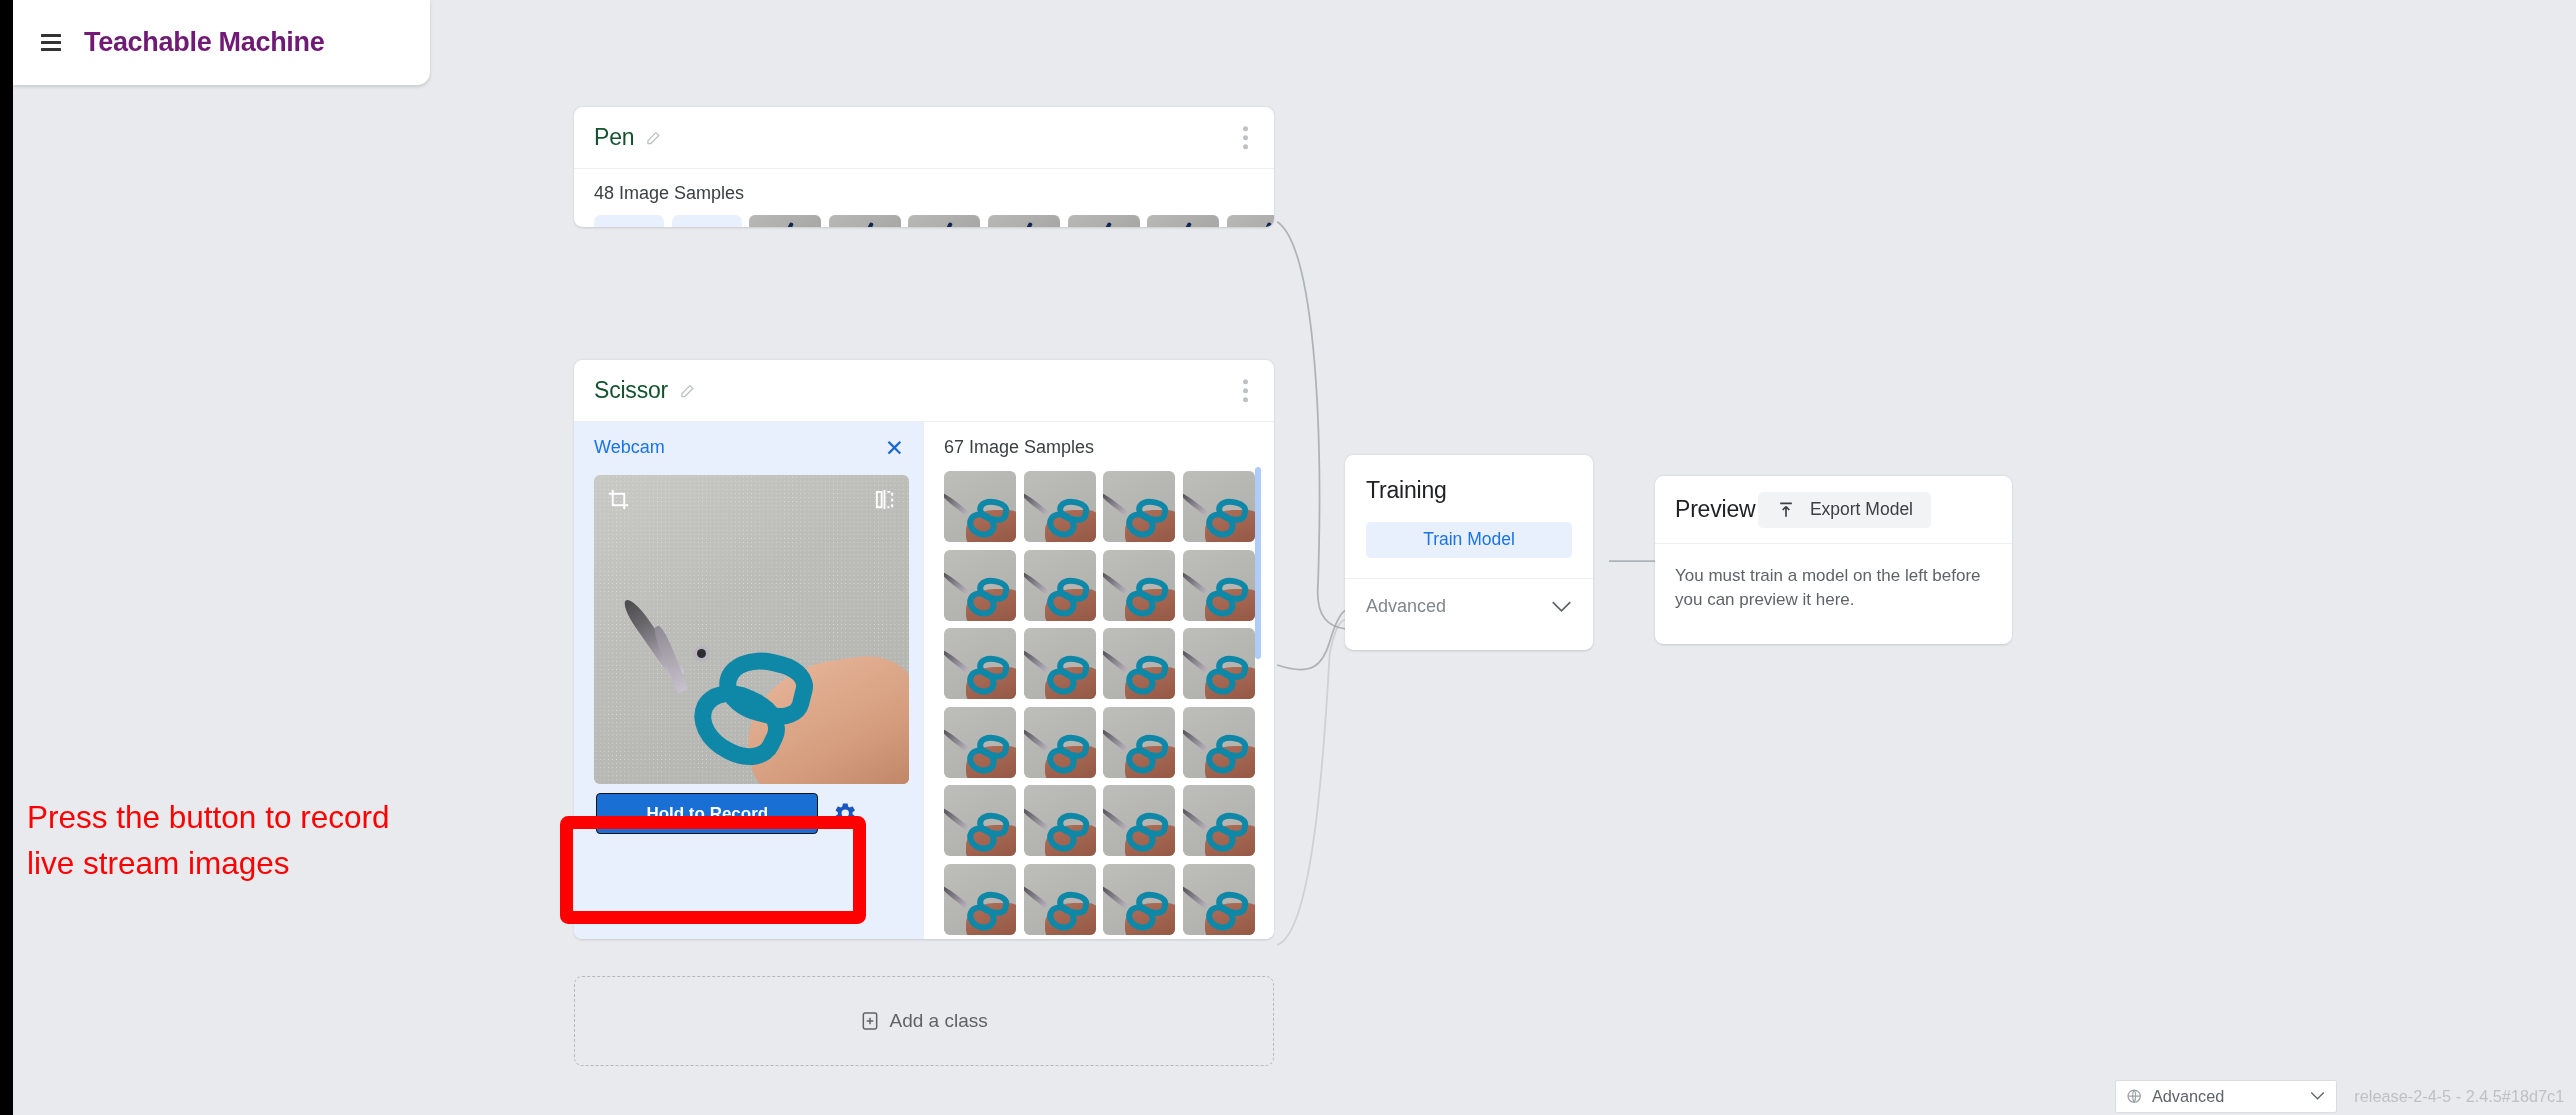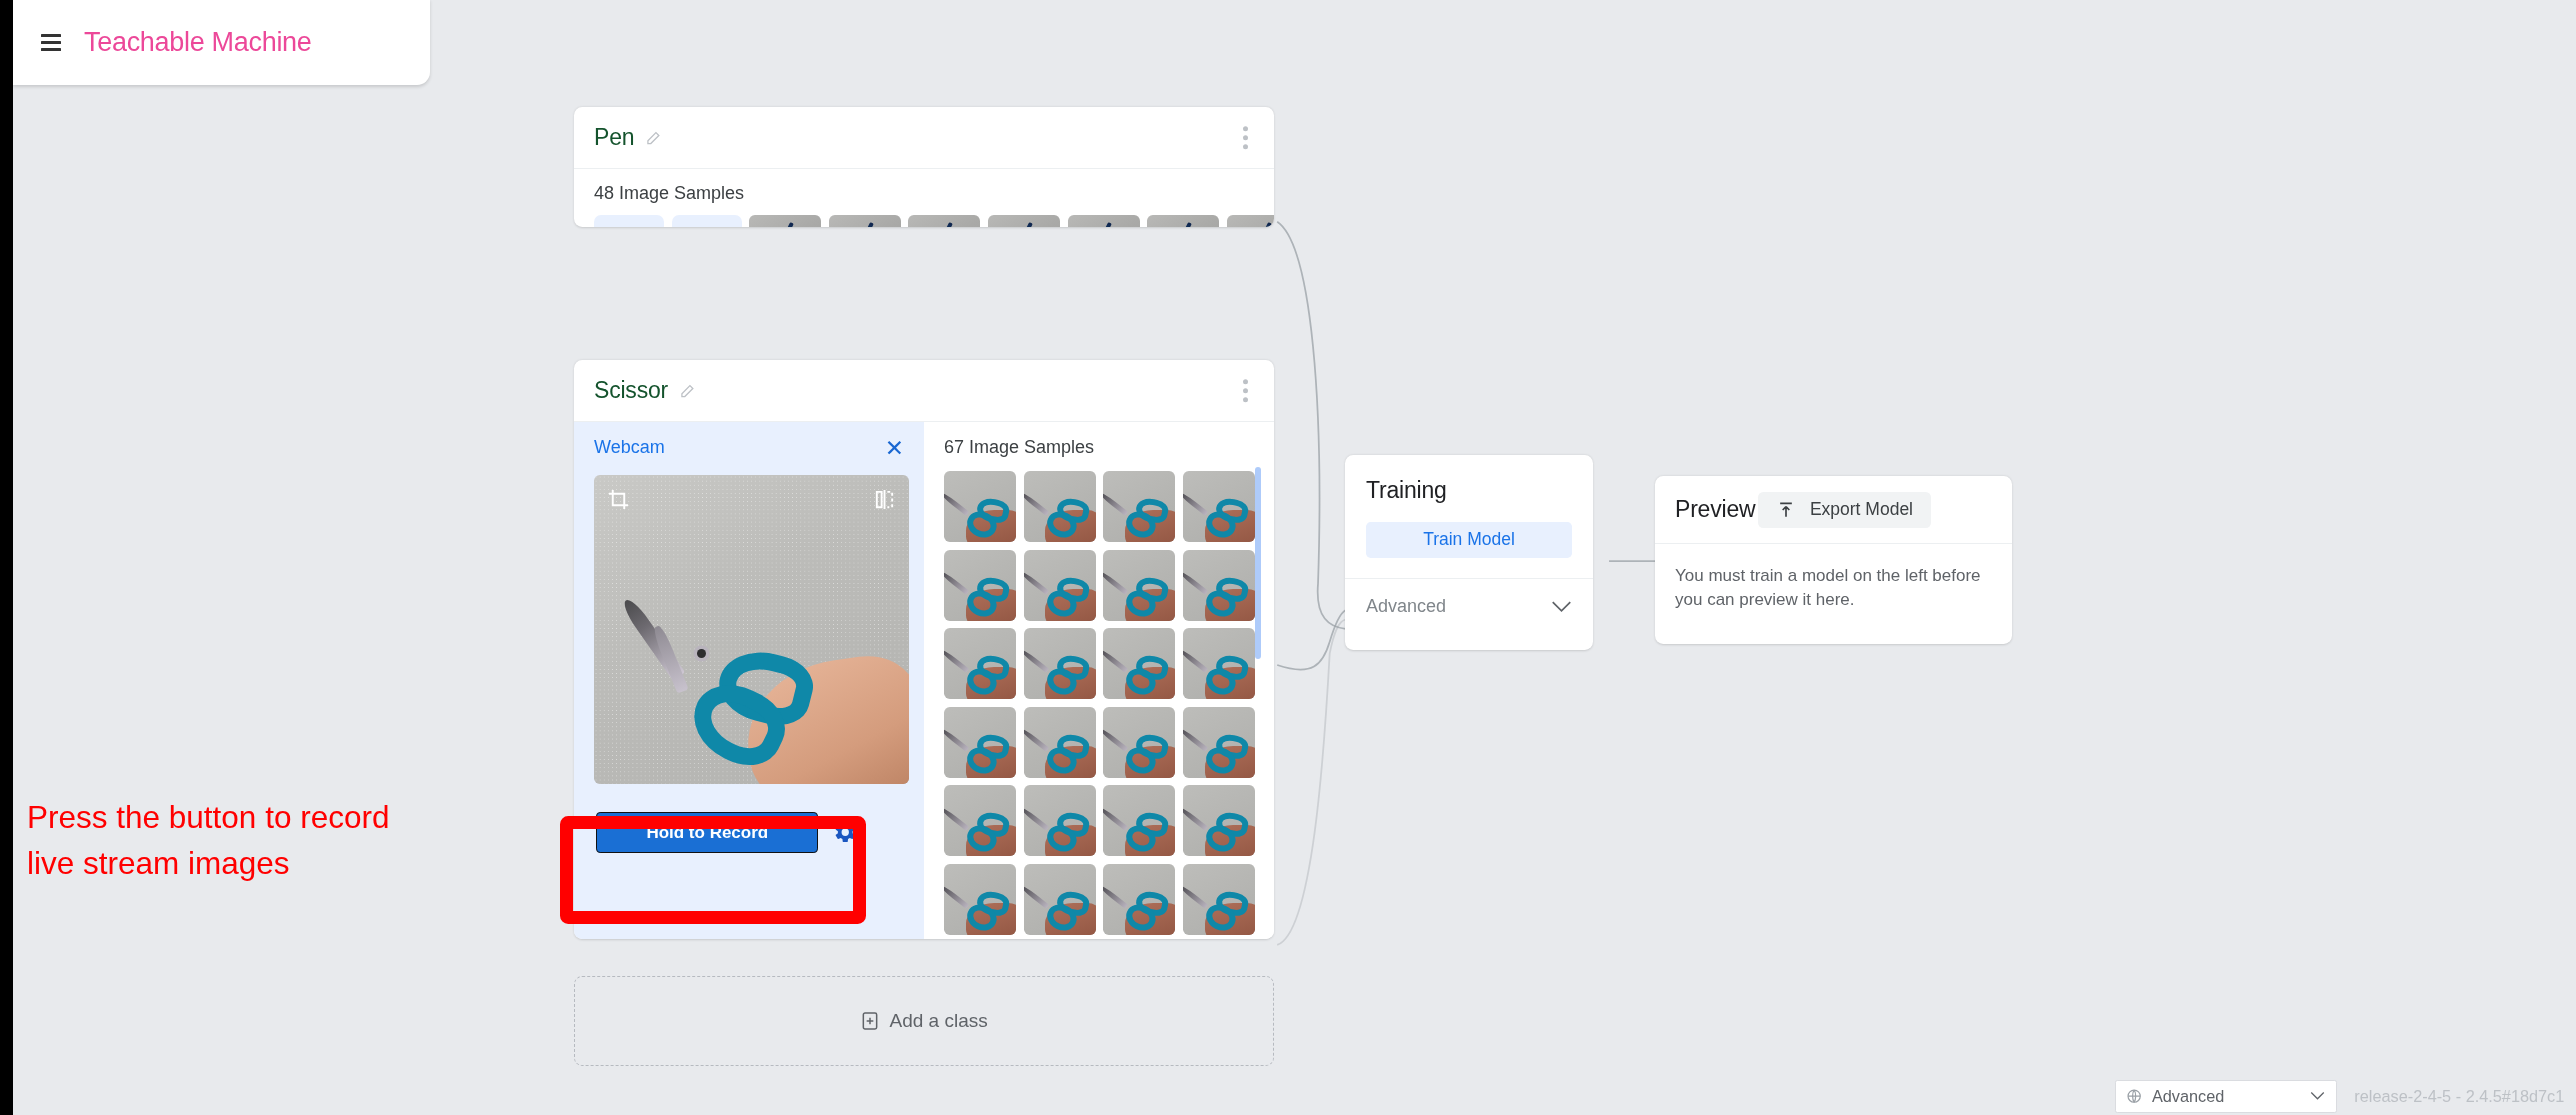--- a/index.html
+++ b/index.html
@@ -34,23 +34,23 @@
     background: #fff;
     border-bottom-right-radius: 13px;
     box-shadow: 0 1.2px 3.5px rgba(0,0,0,.14);
     display: flex; align-items: center;
     padding-left: 28px;
     gap: 23px;
   }
   .hamburger { display: flex; flex-direction: column; gap: 4.7px; cursor: pointer; }
   .hamburger span { display: block; width: 20px; height: 2.3px; background: #333; border-radius: 0.6px; }
   .brand {
-    color: #ec4899;
+    color: #701a75;
     font-size: 27px;
-    font-weight: normal;
+    font-weight: bold;
     letter-spacing: -0.3px;
     white-space: nowrap;
   }
 
   
   .card {
     position: absolute;
     background: #fff;
     border-radius: 8.2px;
     box-shadow: 0 0.6px 2.3px rgba(0,0,0,.14);
@@ -156,21 +156,21 @@
     transform: rotate(26deg);
   }
   .sc-hand {
     position:absolute; right:-13px; bottom:-23px; width:175px; height:146px;
     background: linear-gradient(160deg,#e8b79b,#d49c7d 60%,#b97f60);
     border-radius: 55% 30% 18% 40%;
     transform: rotate(-8deg);
   }
   .record-row {
     display: flex; align-items: center; gap: 15px;
-    margin-top: 28px; padding-left: 2.3px;
+    margin-top: 9px; padding-left: 2.3px;
   }
   .record-btn {
     width: 222px; height: 41px; background: #1a6fd4; color: #fff;
     border: 1.7px solid #111; border-radius: 4.1px;
     font-size: 17px; font-weight: bold;
     display: flex; align-items: center; justify-content: center; cursor: pointer;
   }
   .gear-btn { cursor: pointer; display:flex; }
   
   .red-ring {

